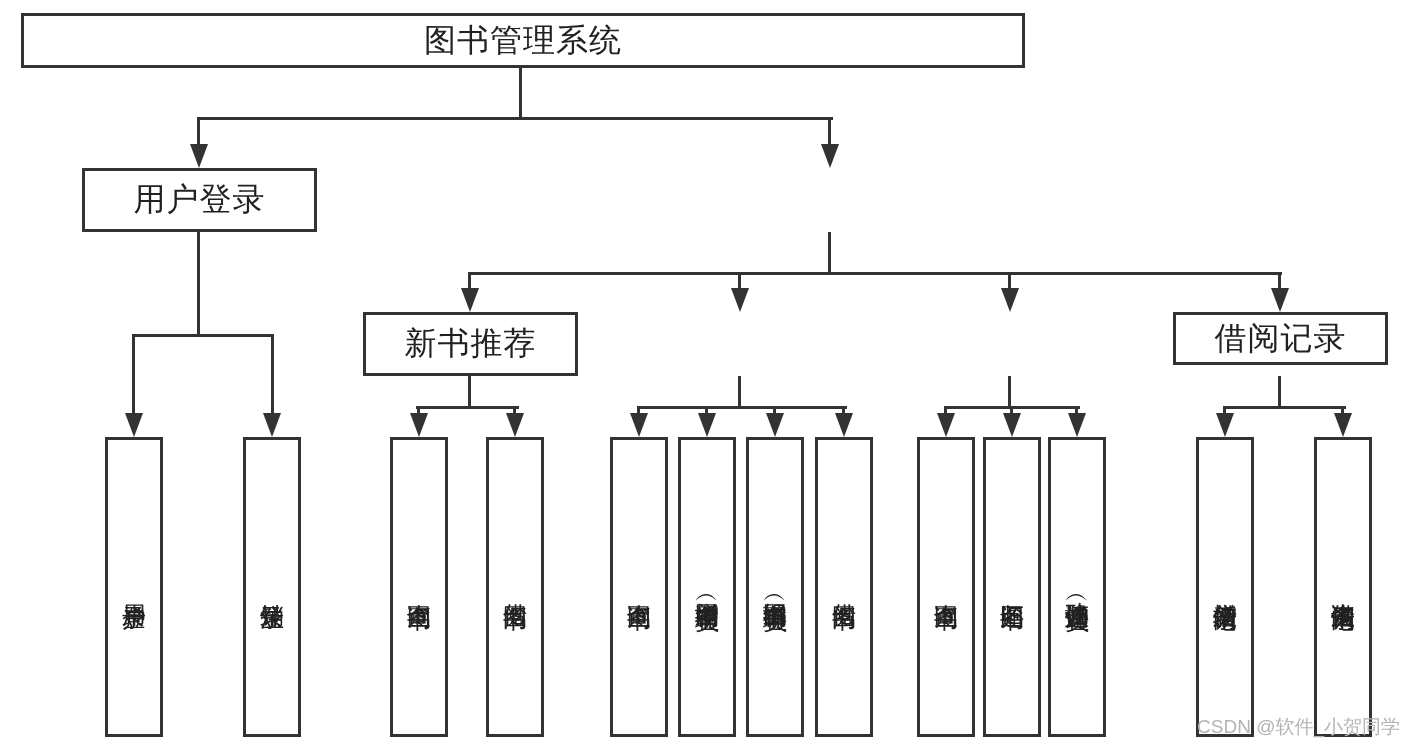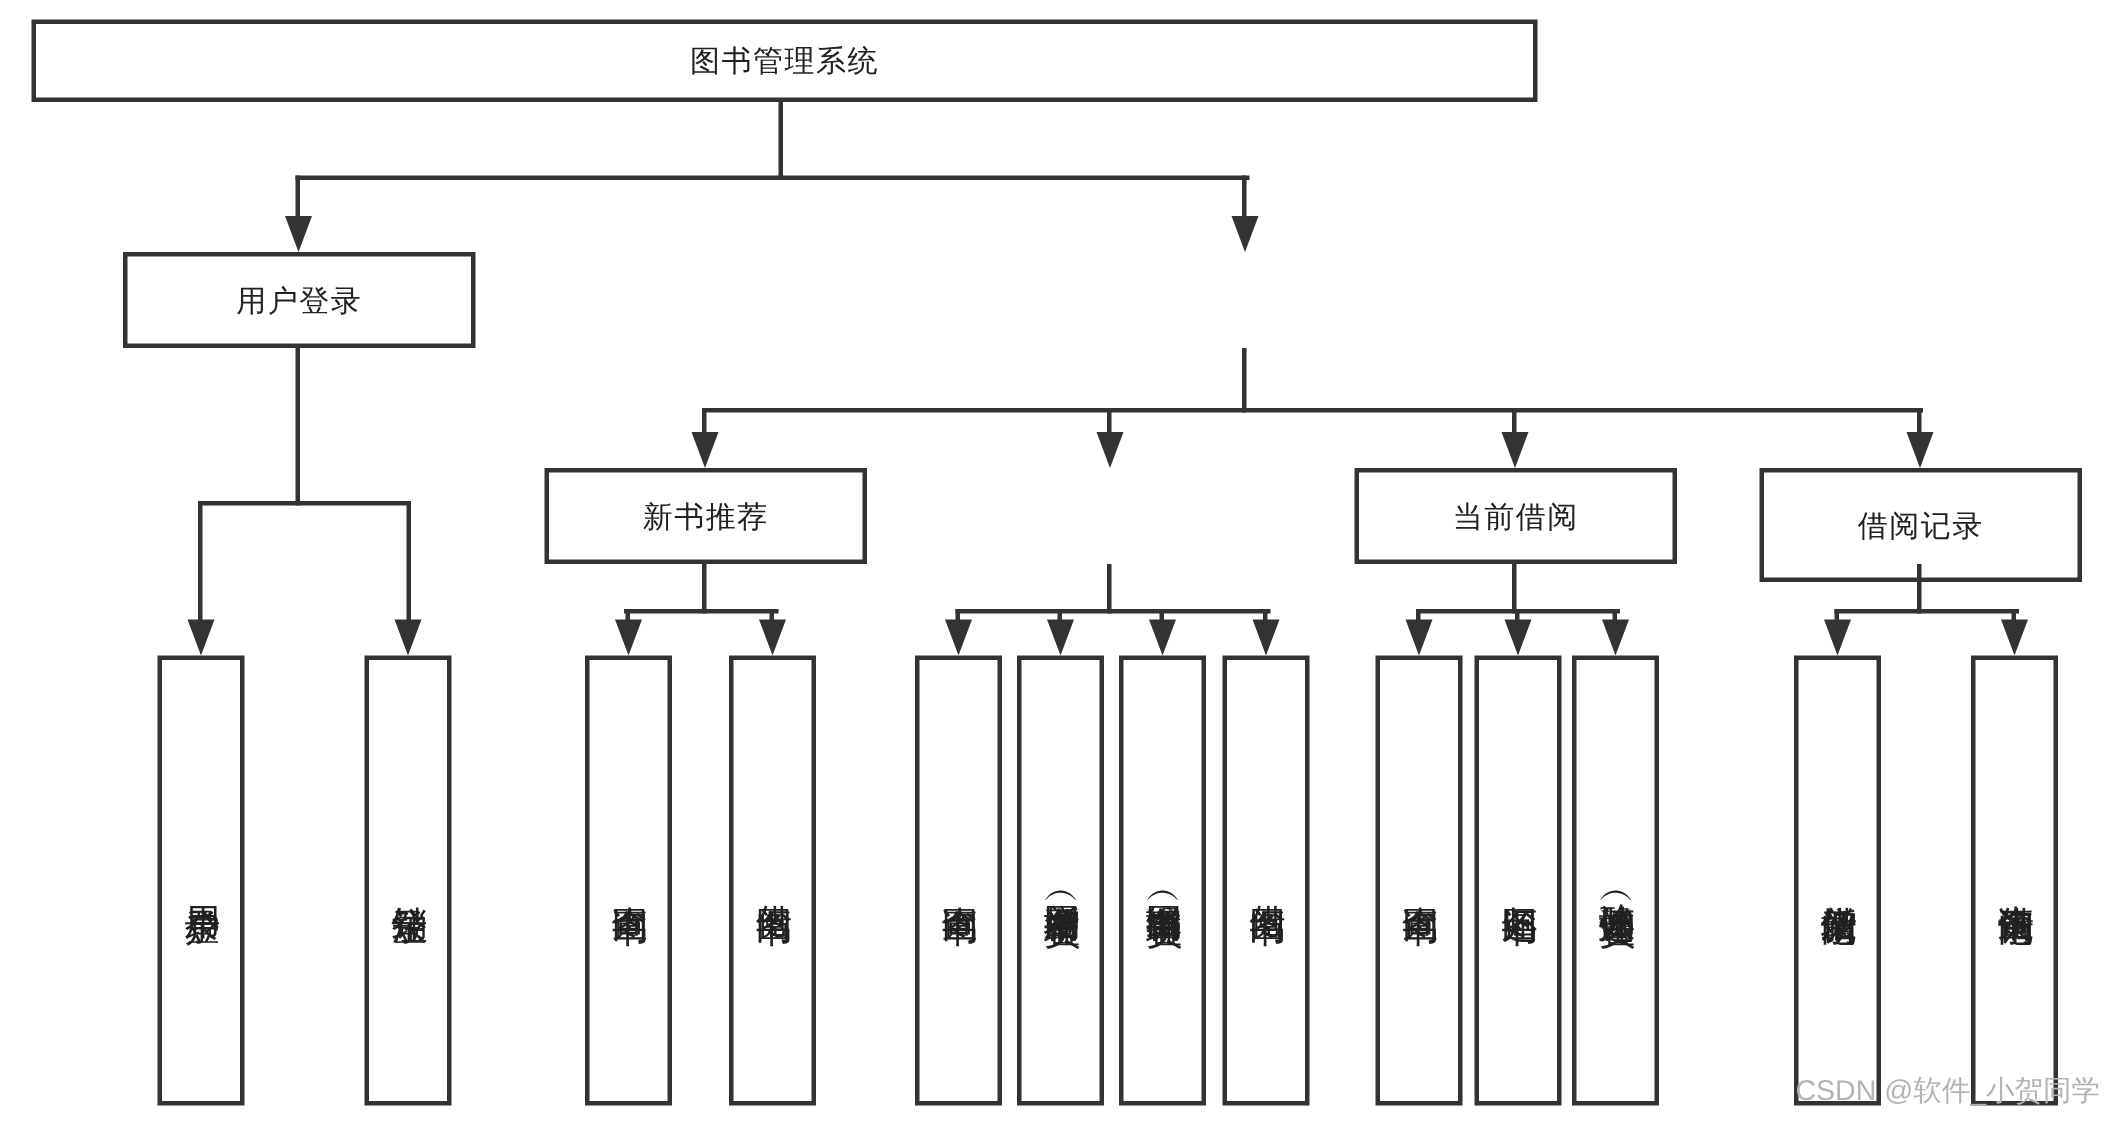--- a/index.html
+++ b/index.html
@@ -17,21 +17,21 @@
     color:var(--text);
     overflow:hidden;
   }
   .box{
     position:absolute;
     border:3px solid var(--line);
     background:#fff;
     box-sizing:border-box;
     display:flex;align-items:center;justify-content:center;
   }
-  .hbox{font-size:20px;letter-spacing:1px;white-space:nowrap;}
+  .hbox{font-size:32px;letter-spacing:1px;white-space:nowrap;}
   .vbox{top:437px;width:58px;height:300px;}
   .vtext{
     writing-mode:vertical-rl;
     text-orientation:mixed;
     font-size:24px;
     line-height:1.25;
     letter-spacing:1px;
     white-space:nowrap;
   }
   .line{position:absolute;background:var(--line);}
@@ -84,24 +84,21 @@
   <div class="line" style="left:738px;top:272px;width:3px;height:20px"></div>
   <div class="arrow" style="left:731px;top:288px"></div>
   <div class="line" style="left:1008px;top:272px;width:3px;height:20px"></div>
   <div class="arrow" style="left:1001px;top:288px"></div>
   <div class="line" style="left:1278px;top:272px;width:3px;height:20px"></div>
   <div class="arrow" style="left:1271px;top:288px"></div>
 
   <div class="box hbox" style="left:363px;top:312px;width:215px;height:64px">
     <span>新书推荐</span>
   </div>
-  <div class="box hbox" style="left:903px;top:312px;width:215px;height:64px">
-    <span>当前借阅</span>
-  </div>
-  <div class="box hbox" style="left:1173px;top:312px;width:215px;height:76px">
+  <div class="box hbox" style="left:1173px;top:312px;width:215px;height:53px">
     <span>借阅记录</span>
   </div>
 
   <div class="line" style="left:468px;top:376px;width:3px;height:33px"></div>
   <div class="line" style="left:416px;top:406px;width:103px;height:3px"></div>
   <div class="line" style="left:417px;top:406px;width:3px;height:12px"></div>
   <div class="arrow" style="left:410px;top:413px"></div>
   <div class="line" style="left:513px;top:406px;width:3px;height:12px"></div>
   <div class="arrow" style="left:506px;top:413px"></div>
 

